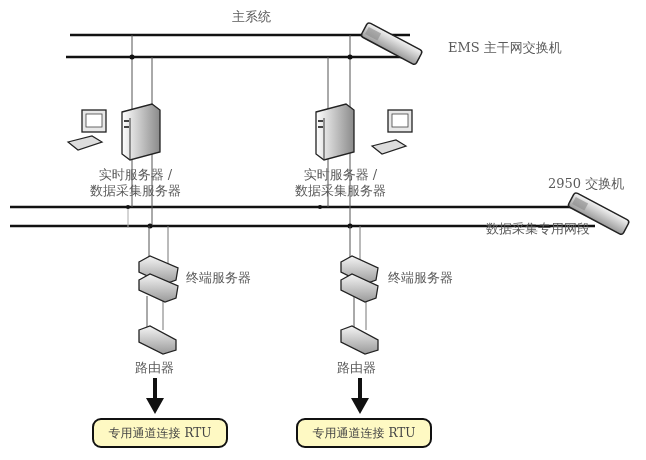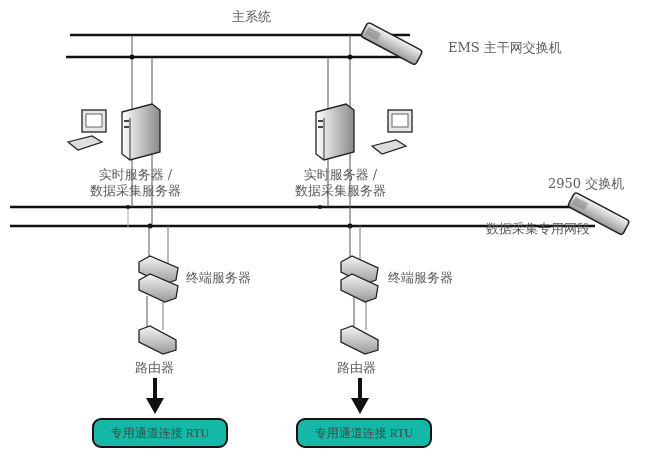--- a/index.html
+++ b/index.html
@@ -1,22 +1,22 @@
 <!DOCTYPE html>
 <html><head>
 <meta charset="utf-8">
 <style>
   html, body { margin:0; padding:0; background:#ffffff; }
   body { width:646px; height:460px; position:relative; overflow:hidden;
          font-family: "DejaVu Serif", "Liberation Serif", serif; color:#555; }
   svg { position:absolute; left:0; top:0; }
   .lbl { position:absolute; font-size:13px; color:#5a5a5a; white-space:nowrap; line-height:16px; }
   .rtu { position:absolute; width:136px; height:30px; border:2.5px solid #111; border-radius:9px;
-         background:#14b8a6; box-sizing:border-box; display:flex; align-items:center; justify-content:center;
-         font-size:12px; color:#444;font-family:Liberation Serif, serif; }
+         background:#fef9c3; box-sizing:border-box; display:flex; align-items:center; justify-content:center;
+         font-size:12px; color:#444; }
 </style>
 </head>
 <body>
 
 <svg width="646" height="460">
   <defs>
     <linearGradient id="devGrad" x1="0" y1="0" x2="0" y2="1">
       <stop offset="0" stop-color="#f4f4f4"></stop>
       <stop offset="1" stop-color="#9a9a9a"></stop>
     </linearGradient>

